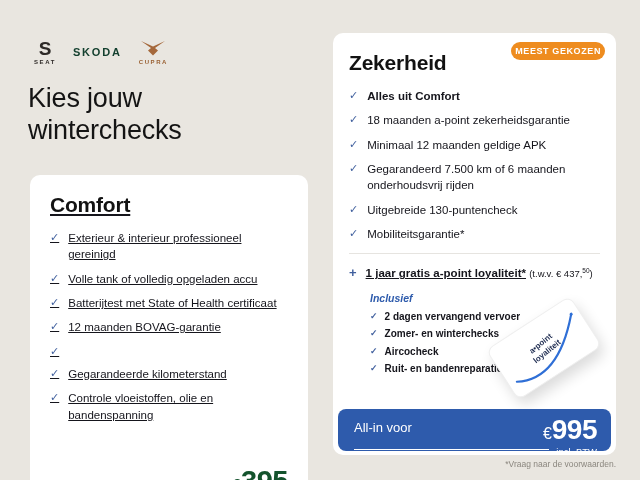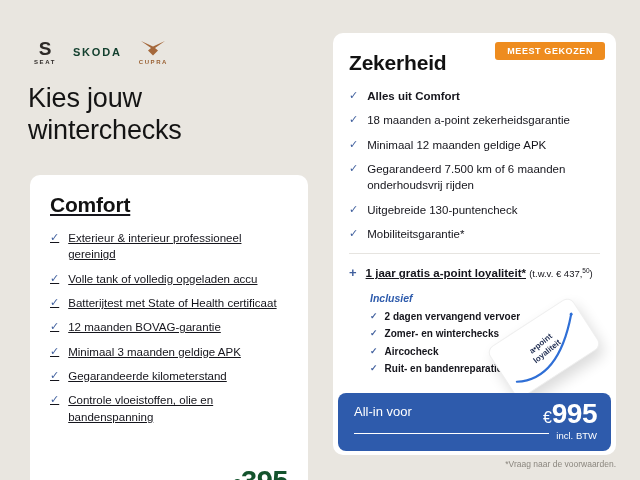--- a/index.html
+++ b/index.html
@@ -45,21 +45,21 @@
   .price-line { color:#14532d; white-space:nowrap;margin-left:12px; }
   .price-cur { font-size:17px; font-weight:500; }
   .price-amt { font-size:29px; font-weight:bold; letter-spacing:-0.5px; }
   .price-vat { font-size:9.5px; color:#2b2b2b; margin-top:0px; }
 
   
   .badge {
     position:absolute; top:9px; right:11px;
     background:#EE8C1F; color:#fff;
     font-size:9px; font-weight:bold; letter-spacing:0.6px;
-    padding:4px 12px; border-radius:3px;
+    padding:4px 4px; border-radius:9px;
   }
 
   .divider { height:1px; background:#E6E4E0; margin:11px 0 12px 0; }
 
   .bonus-row { display:flex; gap:9px; font-size:11.5px; line-height:1.35; }
   .bonus-row .plus { color:#41609E; font-size:13px; font-weight:bold; line-height:1.1; }
   .bonus-label { font-weight:bold;text-decoration:underline; }
   .bonus-note { font-size:9.5px; font-weight:normal; color:#15151C; }
   .bonus-note sup { font-size:6.5px; }
 
@@ -76,21 +76,21 @@
     background:#fff; border:1px solid #efefef; border-radius:8px;
     transform:rotate(-33deg);
     box-shadow:0 8px 14px rgba(0,0,0,0.14);
     display:flex; align-items:center; justify-content:center;
   }
   .loyalty-arc { position:absolute; left:0; top:0; width:100%; height:100%; }
   .loyalty-text { position:relative; text-align:center; font-size:8px; font-weight:bold; color:#1D2B50; line-height:1.25; transform:rotate(-6deg); }
 
   
   .allin-footer {
-    position:absolute; left:5px; right:5px; bottom:4px; height:58px;
+    position:absolute; left:5px; right:5px; bottom:4px; height:42px;
     background:#2E5BAC; border-radius:8px; color:#fff;
     padding:11px 14px 8px 16px;
   }
   .allin-label { font-size:13px; font-weight:500; }
   .allin-line { position:absolute; left:16px; top:40px; width:195px; height:1px; background:#fff; }
   .allin-price { position:absolute; right:14px; top:5px; text-align:center; white-space:nowrap; }
   .allin-cur { font-size:16px; }
   .allin-amt { font-size:28px; font-weight:bold; letter-spacing:-0.5px; }
   .allin-vat { position:absolute; right:14px; top:37px; font-size:9.5px; }
 
@@ -131,21 +131,20 @@
     <li>
         <span class="check">✓</span>
         <span class="txt">Batterijtest met State of Health certificaat</span>
       </li>
     <li>
         <span class="check">✓</span>
         <span class="txt">12 maanden BOVAG-garantie</span>
       </li>
     <li>
         <span class="check">✓</span>
-        <span class="txt">Minimaal 3 maanden geldige APK</span>
       </li>
     <li>
         <span class="check">✓</span>
         <span class="txt">Gegarandeerde kilometerstand</span>
       </li>
     <li>
         <span class="check">✓</span>
         <span class="txt">Controle vloeistoffen, olie en bandenspanning</span>
       </li>
   </ul>

